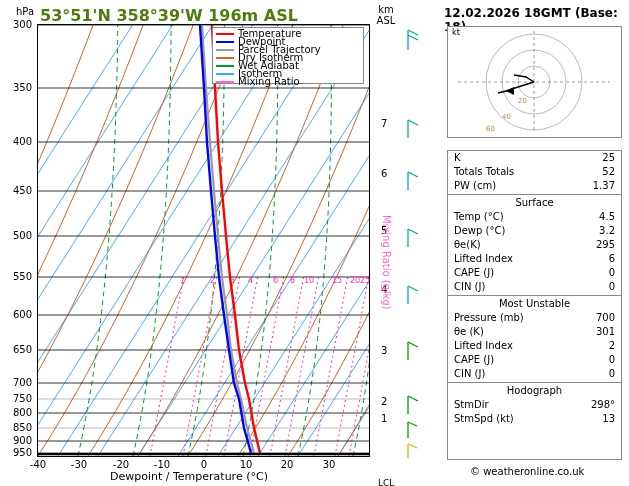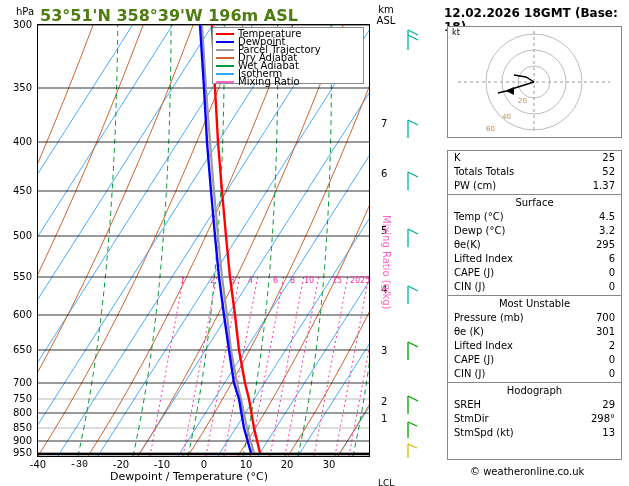--- a/index.html
+++ b/index.html
@@ -150,21 +150,21 @@
   <div class="legrow">
       <span class="legline" style="border-color:#0000ff"></span>
       <span class="legtext">Dewpoint</span>
     </div>
   <div class="legrow">
       <span class="legline" style="border-color:#999999"></span>
       <span class="legtext">Parcel Trajectory</span>
     </div>
   <div class="legrow">
       <span class="legline" style="border-color:#cc6633"></span>
-      <span class="legtext">Dry Adiabat</span>
+      <span class="legtext">Dry Isotherm</span>
     </div>
   <div class="legrow">
       <span class="legline" style="border-color:#009933"></span>
       <span class="legtext">Wet Adiabat</span>
     </div>
   <div class="legrow">
       <span class="legline" style="border-color:#33aaff"></span>
       <span class="legtext">Isotherm</span>
     </div>
   <div class="legrow">
@@ -221,21 +221,21 @@
   <g stroke="#d8b800" stroke-width="1.3" fill="none">
     <line x1="12" y1="420" x2="12" y2="434"></line>
       <line x1="12" y1="420" x2="21" y2="424"></line>
   </g>
 </svg>
 
 <div class="abs" id="lcl-label">LCL</div>
 <div class="abs" id="mixing-title">Mixing Ratio (g/kg)</div>
 
 <div class="abs xtick" style="left:23px;top:459px;">-40</div>
-<div class="abs xtick" style="left:64px;top:459px;font-family:Liberation Mono, monospace;">-30</div>
+<div class="abs xtick" style="left:64px;top:459px;">-30</div>
 <div class="abs xtick" style="left:106px;top:459px;">-20</div>
 <div class="abs xtick" style="left:147px;top:459px;">-10</div>
 <div class="abs xtick" style="left:189px;top:459px;">0</div>
 <div class="abs xtick" style="left:231px;top:459px;">10</div>
 <div class="abs xtick" style="left:272px;top:459px;">20</div>
 <div class="abs xtick" style="left:314px;top:459px;">30</div>
 <div class="abs" id="xaxis-title">Dewpoint / Temperature (°C)</div>
 
 <div class="abs hodobox">
   <svg width="173" height="110">
@@ -317,24 +317,20 @@
       <span class="k">CAPE (J)</span>
       <span class="v">0</span>
     </div>
   <div class="trow">
       <span class="k">CIN (J)</span>
       <span class="v">0</span>
     </div>
   <div class="sep"></div>
   <div class="thead">Hodograph</div>
   <div class="trow">
-      <span class="k">SREH</span>
-      <span class="v">29</span>
-    </div>
-  <div class="trow">
       <span class="k">StmDir</span>
       <span class="v">298°</span>
     </div>
   <div class="trow">
       <span class="k">StmSpd (kt)</span>
       <span class="v">13</span>
     </div>
 </div>
 
 <div class="abs" id="copyright">© weatheronline.co.uk</div>

